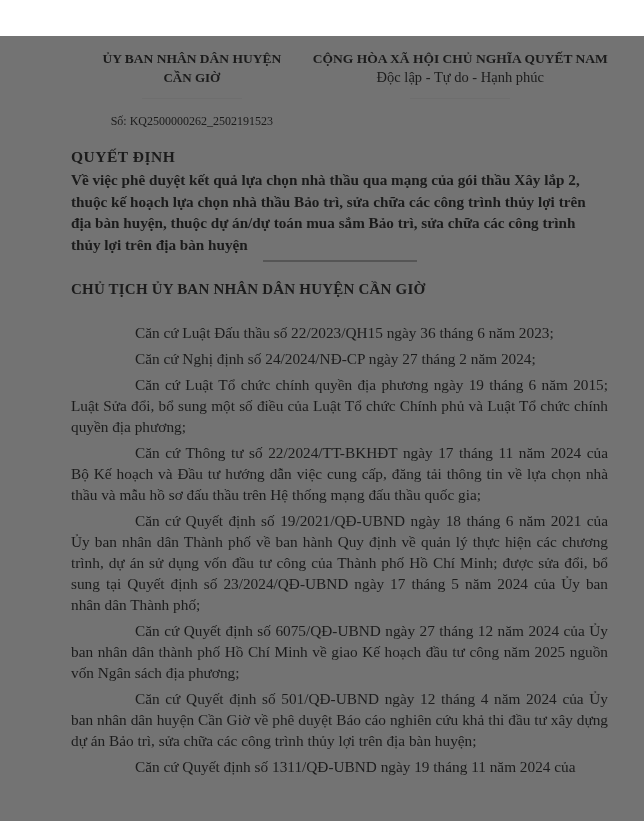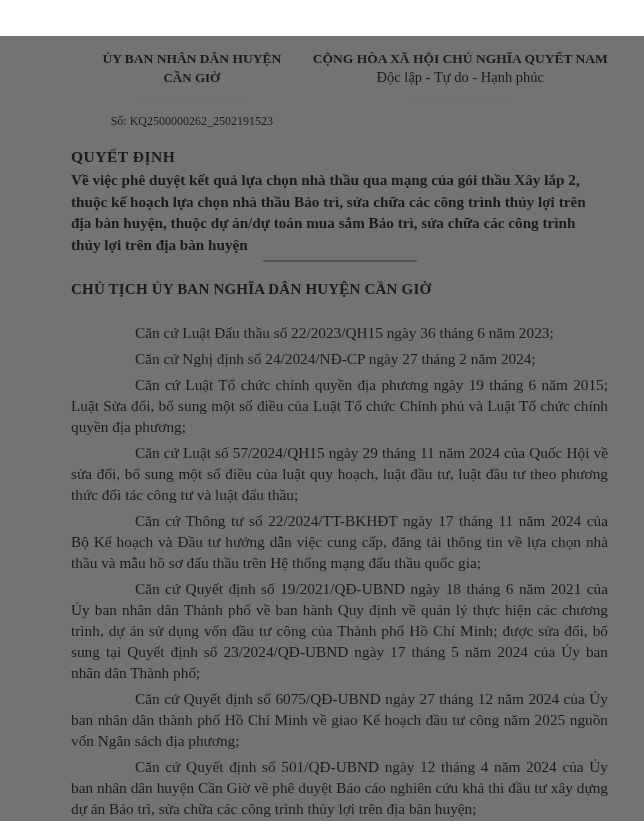--- a/index.html
+++ b/index.html
@@ -79,28 +79,27 @@
       <div class="motto-line1">CỘNG HÒA XÃ HỘI CHỦ NGHĨA QUYẾT NAM</div>
       <div class="motto-line2">Độc lập - Tự do - Hạnh phúc</div>
       <div class="hrule"></div>
     </div>
   </div>
 
   <div class="title-block">
     <div class="decision-heading">QUYẾT ĐỊNH</div>
     <div class="decision-subject">Về việc phê duyệt kết quả lựa chọn nhà thầu qua mạng của gói thầu Xây lắp 2, thuộc kế hoạch lựa chọn nhà thầu Bảo trì, sửa chữa các công trình thủy lợi trên địa bàn huyện, thuộc dự án/dự toán mua sắm Bảo trì, sửa chữa các công trình thủy lợi trên địa bàn huyện</div>
     <div class="subject-rule"></div>
-    <div class="authority-title">CHỦ TỊCH ỦY BAN NGHĨA DÂN HUYỆN CẦN GIỜ</div>
+    <div class="authority-title">CHỦ TỊCH ỦY BAN NHÂN DÂN HUYỆN CẦN GIỜ</div>
   </div>
 
   <div class="body-text">
     <p>Căn cứ Luật Đấu thầu số 22/2023/QH15 ngày 36 tháng 6 năm 2023;</p>
     <p>Căn cứ Nghị định số 24/2024/NĐ-CP ngày 27 tháng 2 năm 2024;</p>
     <p>Căn cứ Luật Tổ chức chính quyền địa phương ngày 19 tháng 6 năm 2015; Luật Sửa đổi, bổ sung một số điều của Luật Tổ chức Chính phủ và Luật Tổ chức chính quyền địa phương;</p>
-    <p>Căn cứ Luật số 57/2024/QH15 ngày 29 tháng 11 năm 2024 của Quốc Hội về sửa đổi, bổ sung một số điều của luật quy hoạch, luật đầu tư, luật đầu tư theo phương thức đối tác công tư và luật đấu thầu;</p>
     <p>Căn cứ Thông tư số 22/2024/TT-BKHĐT ngày 17 tháng 11 năm 2024 của Bộ Kế hoạch và Đầu tư hướng dẫn việc cung cấp, đăng tải thông tin về lựa chọn nhà thầu và mẫu hồ sơ đấu thầu trên Hệ thống mạng đấu thầu quốc gia;</p>
     <p>Căn cứ Quyết định số 19/2021/QĐ-UBND ngày 18 tháng 6 năm 2021 của Ủy ban nhân dân Thành phố về ban hành Quy định về quản lý thực hiện các chương trình, dự án sử dụng vốn đầu tư công của Thành phố Hồ Chí Minh; được sửa đổi, bổ sung tại Quyết định số 23/2024/QĐ-UBND ngày 17 tháng 5 năm 2024 của Ủy ban nhân dân Thành phố;</p>
     <p>Căn cứ Quyết định số 6075/QĐ-UBND ngày 27 tháng 12 năm 2024 của Ủy ban nhân dân thành phố Hồ Chí Minh về giao Kế hoạch đầu tư công năm 2025 nguồn vốn Ngân sách địa phương;</p>
     <p>Căn cứ Quyết định số 501/QĐ-UBND ngày 12 tháng 4 năm 2024 của Ủy ban nhân dân huyện Cần Giờ về phê duyệt Báo cáo nghiên cứu khả thi đầu tư xây dựng dự án Bảo trì, sửa chữa các công trình thủy lợi trên địa bàn huyện;</p>
     <p>Căn cứ Quyết định số 1311/QĐ-UBND ngày 19 tháng 11 năm 2024 của</p>
   </div>
 
 </div>
 
 </body></html>

